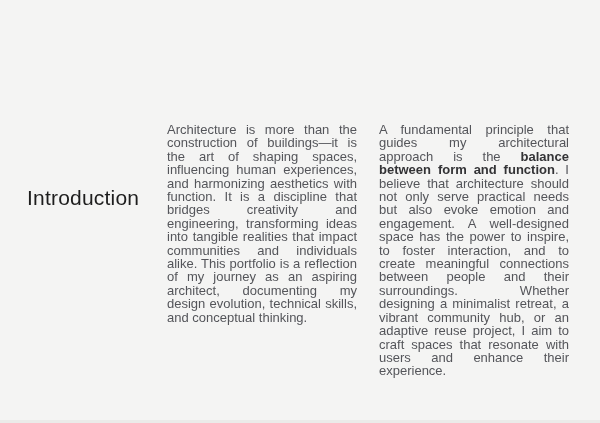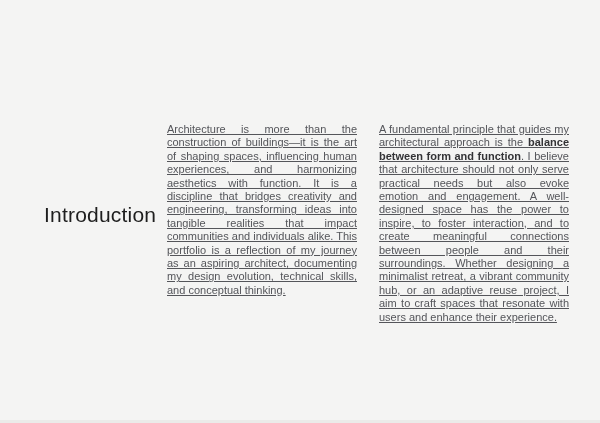--- a/index.html
+++ b/index.html
@@ -22,43 +22,42 @@
     right: 0;
     bottom: 0;
     height: 3px;
     background: #ebebe9;
     pointer-events: none;
   }
   .title {
     position: absolute;
     left: 27px;
     top: 186px;
-    margin: 17px;
+    margin: 0;
     font-size: 21px;
     font-weight: 500;
     letter-spacing: 0.2px;
     color: var(--heading, #1e1e1e);
   }
   .columns {
     position: absolute;
     left: 167px;
     top: 123px;
     width: 402px;
     display: flex;
     gap: 22px;
   }
   .col {
     width: 190px;
     margin: 0;
-    font-size: 11px;
+    font-size: 13px;
     line-height: 13.4px;
     color: var(--body, #54555a);
     text-align: justify;
     text-justify: inter-word;
-    text-decoration: underline;
   }
   .bold-phrase {
     font-weight: 700;
     color: var(--bold, #333336);
   }
 </style>
 </head>
 <body>
 
 <div class="screen">

